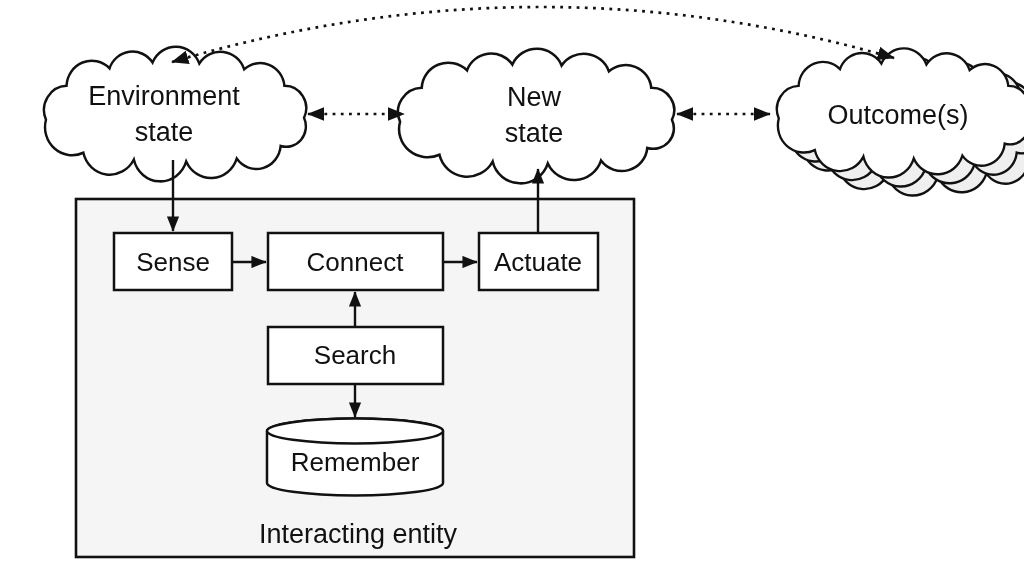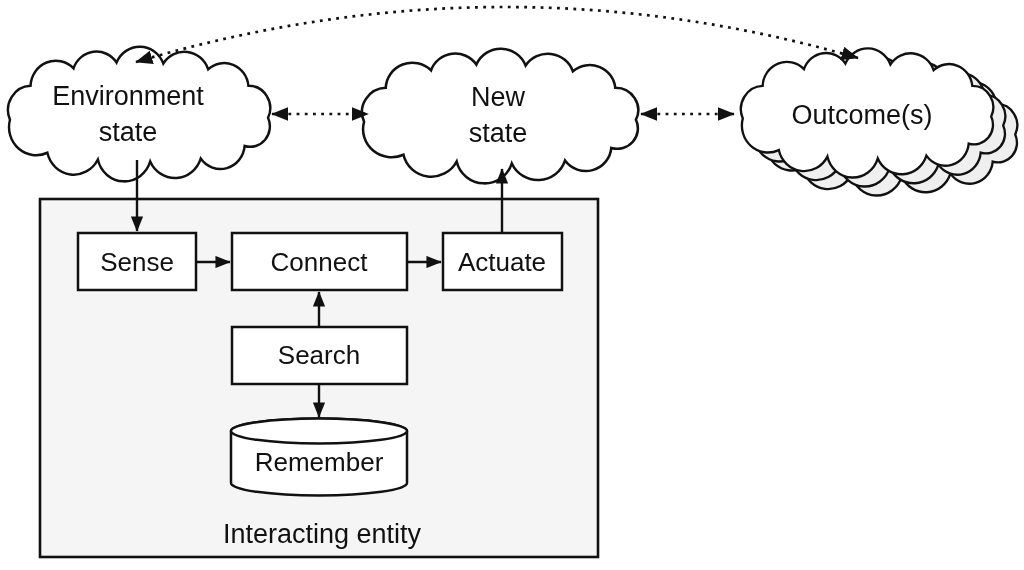--- a/index.html
+++ b/index.html
@@ -8,20 +8,21 @@
     --cloud-fill: #ffffff;
     --cloud-shadow-fill: #efefef;
     --box-fill: #ffffff;
     --text: #111111;
   }
   html, body { margin: 0; padding: 0; background: #ffffff; }
   .stage {
     width: 928px; height: 570px; position: relative;
     font-family: "Liberation Sans", "DejaVu Sans", sans-serif;
     background: #ffffff;
+    padding-left: 36px;
   }
   svg { display: block; }
   .cloud        { fill: var(--cloud-fill); stroke: var(--line); stroke-width: 2.6; }
   .cloud-shadow { fill: var(--cloud-shadow-fill); stroke: var(--line); stroke-width: 2.6; }
   .container-box{ fill: var(--container-fill); stroke: var(--line); stroke-width: 2.6; }
   .proc-box     { fill: var(--box-fill); stroke: var(--line); stroke-width: 2.5; }
   .cyl          { fill: var(--box-fill); stroke: var(--line); stroke-width: 2.5; }
   .solid-arrow  { stroke: var(--line); stroke-width: 2.4; fill: none; }
   .dotted-arrow { stroke: var(--line); stroke-width: 2.7; fill: none;
                   stroke-dasharray: 2.8 5.4; }

